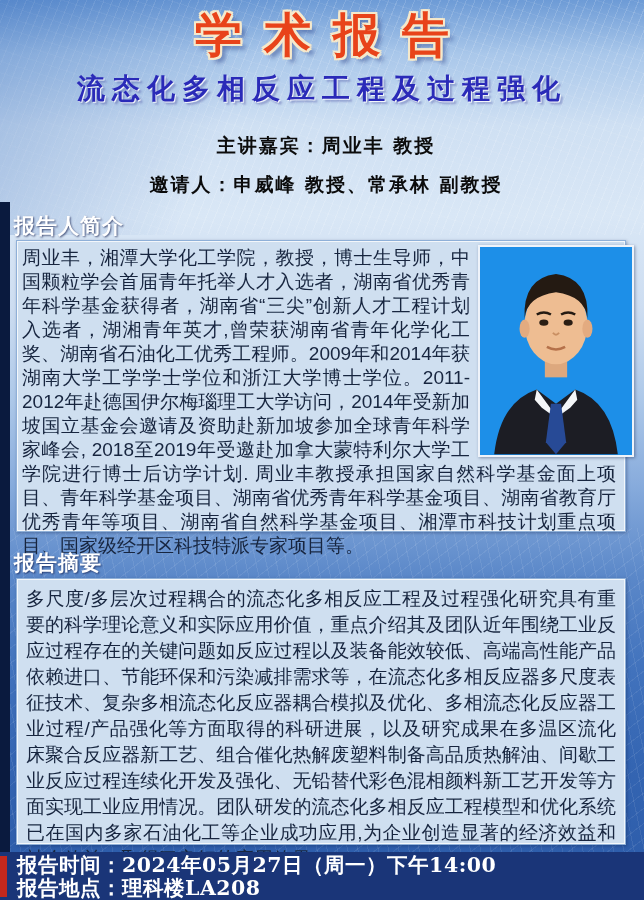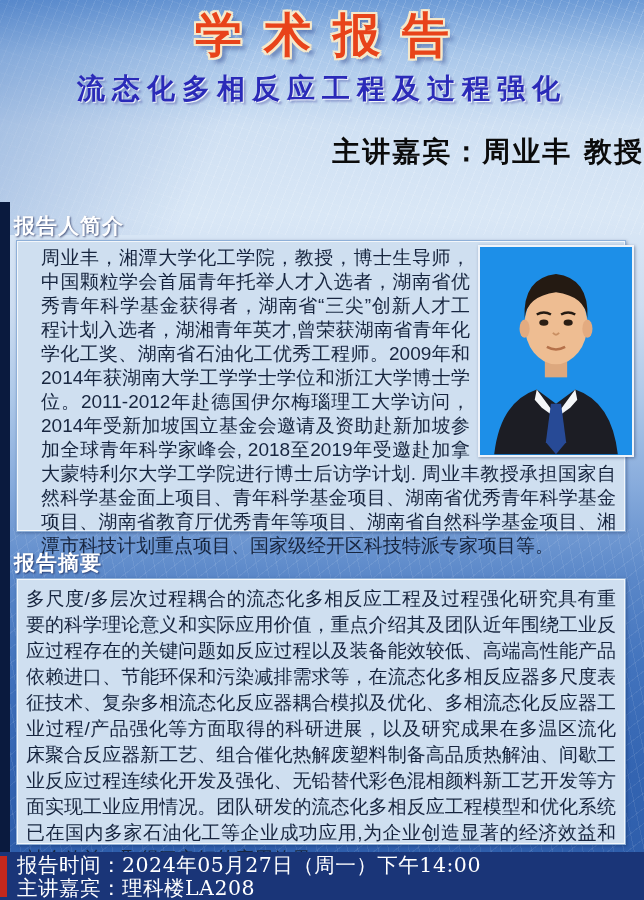--- a/index.html
+++ b/index.html
@@ -62,23 +62,23 @@
     position:absolute; top:70px; left:0; right:0;
     text-align:center;
     font-family:"DejaVu Serif", serif;
     font-size:28px; font-weight:bold;
     color:var(--subtitle_color,#2a2ab8);
     letter-spacing:7px;
     text-shadow:1px 1px 0 rgba(255,255,255,.85), 3px 3px 2px rgba(40,40,140,.30);
   }
   .guest-line, .invite-line {
     position:absolute; left:8px; right:0;
-    text-align:right;
+    text-align:center;
     font-family:"DejaVu Serif", serif;
-    font-size:28px; font-weight:bold;
+    font-size:19px; font-weight:bold;
     color:#0b0b0b; letter-spacing:2px;
   }
   .guest-line { top:133px; }
   .invite-line { top:172px; }
   .section-header {
     position:absolute; left:14px;
     color:#ffffff; font-size:21px; font-weight:bold;
     letter-spacing:1px;
     text-shadow:1px 1px 2px rgba(0,10,60,.65);
   }
@@ -87,21 +87,21 @@
   .panel {
     position:absolute; left:16px; width:610px;
     background:var(--panel_bg,#cfdff0);
     border:1px solid #8fb0d8;
     box-shadow: inset 0 0 0 1px rgba(255,255,255,.75), 1px 1px 3px rgba(10,25,70,.35);
     color:#17253f;
     text-align:justify;
   }
   .panel-bio {
     top:240px; height:292px;
-    padding:5px 9px 4px 24px;
+    padding:5px 9px 4px 5px;
     font-size:19px; line-height:24px;
   }
   .panel-abstract {
     top:578px; height:267px;
     padding:7px 9px;
     font-size:19px; line-height:26px;
   }
   .photo-frame {
     float:right;
     width:156px; height:212px;
@@ -109,21 +109,21 @@
     border:2px solid #eef3fa;
     background:var(--photo_bg,#1d8fe8);
     box-shadow:1px 1px 3px rgba(10,25,70,.4);
   }
   .photo-frame svg { display:block; width:100%; height:100%; }
   .footer {
     position:absolute; left:0; right:0; top:852px; height:48px;
     background:var(--footer_bg,#1a3578);
     color:#ffffff;
     font-family:"DejaVu Serif", serif;
-    font-size:20.5px; font-weight:normal;
+    font-size:20.5px; font-weight:bold;
     line-height:23px;
     padding:2px 0 0 17px;
     letter-spacing:.5px;
   }
   .footer-accent {
     position:absolute; left:0; top:856px; width:7px; height:41px;
     background:var(--accent_red,#c4281c);
     z-index:3;
   }
 </style>
@@ -132,20 +132,21 @@
 
 <div class="page">
   <div class="streaks-top"></div>
   <div class="mesh-bottom"></div>
   <div class="left-strip"></div>
 
   <div class="main-title">学术报告</div>
   <div class="sub-title">流态化多相反应工程及过程强化</div>
 
   <div class="guest-line">主讲嘉宾：周业丰 教授</div>
+  <div class="invite-line">邀请人：申威峰 教授、常承林 副教授</div>
 
   <div class="section-header header-profile">报告人简介</div>
 
   <div class="panel panel-bio">
     <div class="photo-frame">
       <svg viewBox="0 0 150 204">
         <rect width="150" height="204" fill="#1d8fe8"></rect>
         <rect x="64" y="100" width="22" height="28" fill="#dda87e"></rect>
         <path d="M14,204 Q20,152 56,140 L75,154 L94,140 Q130,152 136,204 Z" fill="#1c1d24"></path>
         <path d="M56,140 L75,166 L94,140 L96,150 L89,158 L75,168 L61,158 L54,150 Z" fill="#f4f6f8"></path>
@@ -167,16 +168,16 @@
   </div>
 
   <div class="section-header header-abstract">报告摘要</div>
 
   <div class="panel panel-abstract">
     <span>多尺度/多层次过程耦合的流态化多相反应工程及过程强化研究具有重要的科学理论意义和实际应用价值，重点介绍其及团队近年围绕工业反应过程存在的关键问题如反应过程以及装备能效较低、高端高性能产品依赖进口、节能环保和污染减排需求等，在流态化多相反应器多尺度表征技术、复杂多相流态化反应器耦合模拟及优化、多相流态化反应器工业过程/产品强化等方面取得的科研进展，以及研究成果在多温区流化床聚合反应器新工艺、组合催化热解废塑料制备高品质热解油、间歇工业反应过程连续化开发及强化、无铅替代彩色混相颜料新工艺开发等方面实现工业应用情况。团队研发的流态化多相反应工程模型和优化系统已在国内多家石油化工等企业成功应用,为企业创造显著的经济效益和社会效益，取得了良好的应用效果。</span>
   </div>
 
   <div class="footer">
     <div>报告时间：2024年05月27日（周一）下午14:00</div>
-    <div>主讲嘉宾：理科楼LA208</div>
+    <div>报告地点：理科楼LA208</div>
   </div>
   <div class="footer-accent"></div>
 </div>
 
 </body></html>

